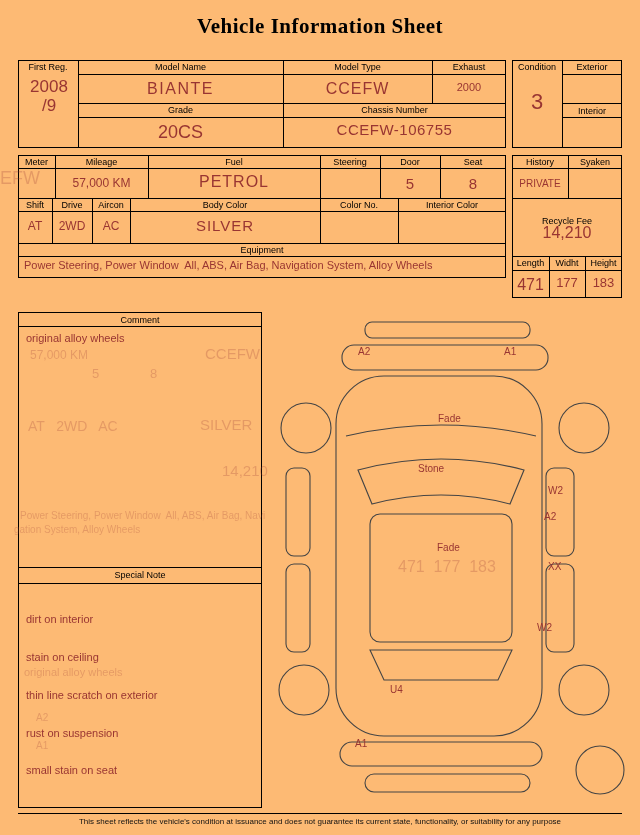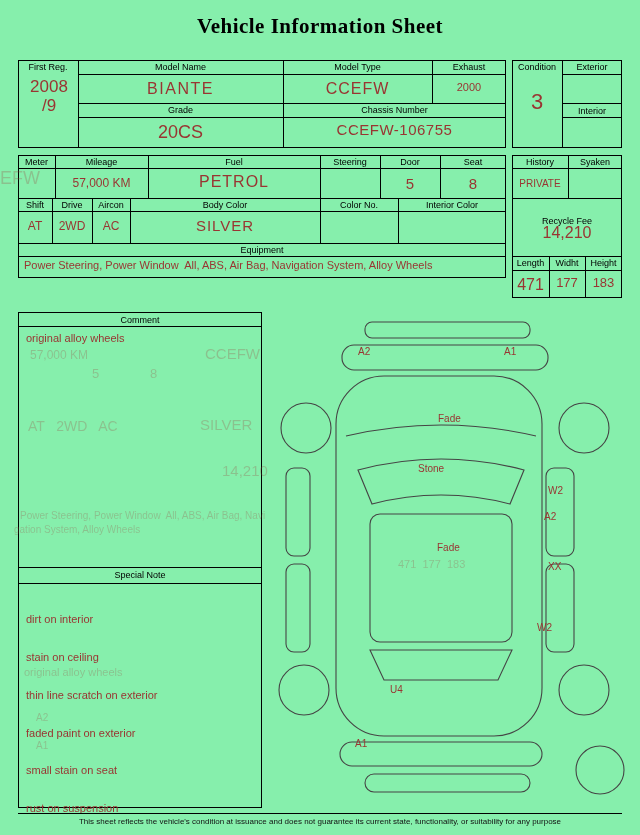--- a/index.html
+++ b/index.html
@@ -1,18 +1,18 @@
 <!DOCTYPE html>
 <html style="--accent: #993532;"><head>
 <meta charset="utf-8">
 <style>
   :root{ --accent:#993532; }
   *{ box-sizing:border-box; }
   body{ margin:0; background:#ffffff; }
-  .page{ position:relative; width:640px; height:835px; background:#86efac; overflow:hidden;
+  .page{ position:relative; width:640px; height:835px; background:#fdba74; overflow:hidden;
          font-family:"Liberation Sans", sans-serif; color:#000; }
   .title{ position:absolute; left:0; top:14px; width:100%; text-align:center;
           font-family:"Liberation Serif", serif; font-size:21px; font-weight:600; letter-spacing:.5px; }
   .box{ position:absolute; border:1px solid #000; }
   .hl{ position:absolute; height:1px; background:#000; }
   .vl{ position:absolute; width:1px; background:#000; }
   .lbl{ position:absolute; font-size:9px; line-height:11px; text-align:center; white-space:nowrap; }
   .val{ position:absolute; color:var(--accent); text-align:center; white-space:pre; line-height:1.15; }
   .val.left{ text-align:left; }
   .mark{ position:absolute; color:var(--accent); font-size:10px; white-space:nowrap; }
@@ -130,23 +130,22 @@
   <div class="lbl" style="left:18px;top:315px;width:244px">Comment</div>
   <div class="val left" style="left:26px;top:332px;width:225px;font-size:11px">original alloy wheels</div>
 
   <div class="box" style="left:18px;top:567px;width:244px;height:241px"></div>
   <div class="hl" style="left:18px;top:583px;width:244px"></div>
   <div class="lbl" style="left:18px;top:570px;width:244px">Special Note</div>
   <div class="val left" style="left:26px;top:588px;width:225px;font-size:11px;line-height:12.6px">
     <span class="noteln">dirt on interior</span>
     <span class="noteln">stain on ceiling</span>
     <span class="noteln">thin line scratch on exterior</span>
-    <span class="noteln">faded paint on exterior</span>
+    <span class="noteln">rust on suspension</span>
     <span class="noteln">small stain on seat</span>
-    <span class="noteln">rust on suspension</span>
   </div>
 
   <div class="diagram" style="left:270px;top:318px;width:362px;height:492px">
     <svg width="362" height="492" viewBox="0 0 362 492">
       <g fill="none" stroke="#454545" stroke-width="1.1">
 
         <rect x="95" y="4" width="165" height="16" rx="7"></rect>
         <rect x="72" y="27" width="206" height="25" rx="12"></rect>
 
         <rect x="66" y="58" width="206" height="360" rx="48"></rect>
@@ -188,21 +187,21 @@
 
   <span class="ghost" style="left:30px;top:348px;font-size:12px">57,000 KM</span>
   <span class="ghost" style="left:205px;top:345px;font-size:15px">CCEFW</span>
   <span class="ghost" style="left:92px;top:366px;font-size:13px">5</span>
   <span class="ghost" style="left:150px;top:366px;font-size:13px">8</span>
   <span class="ghost" style="left:28px;top:418px;font-size:14px">AT   2WD   AC</span>
   <span class="ghost" style="left:200px;top:416px;font-size:15px">SILVER</span>
   <span class="ghost" style="left:222px;top:462px;font-size:15px">14,210</span>
   <span class="ghost" style="left:20px;top:510px;font-size:10px">Power Steering, Power Window  All, ABS, Air Bag, Navi</span>
   <span class="ghost" style="left:14px;top:524px;font-size:10px">gation System, Alloy Wheels</span>
-  <span class="ghost" style="left:398px;top:558px;font-size:11px">471  177  183</span>
+  <span class="ghost" style="left:398px;top:558px;font-size:16px">471  177  183</span>
   <span class="ghost" style="left:24px;top:666px;font-size:11px">original alloy wheels</span>
   <span class="ghost" style="left:36px;top:712px;font-size:10px">A2</span>
   <span class="ghost" style="left:36px;top:740px;font-size:10px">A1</span>
   <span class="ghost" style="left:-26px;top:168px;font-size:18px">CCEFW</span>
 
   <div class="hl" style="left:18px;top:813px;width:604px"></div>
   <div class="footer-text" style="left:18px;top:817px;width:604px">This sheet reflects the vehicle's condition at issuance and does not guarantee its current state, functionality, or suitability for any purpose</div>
 
 </div>
 

